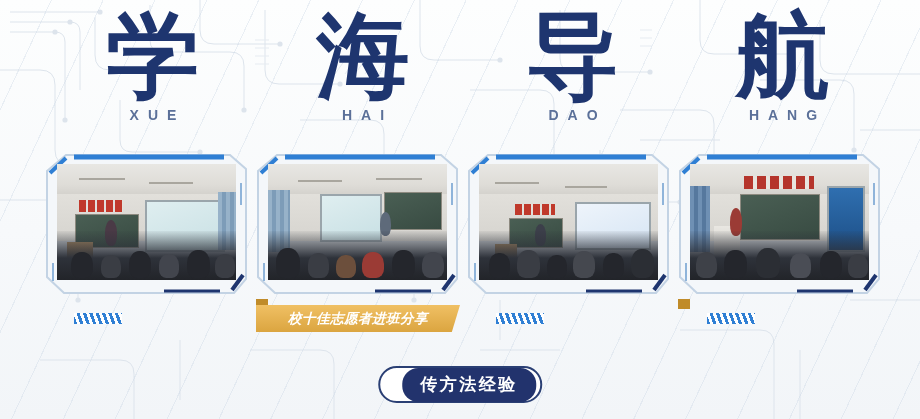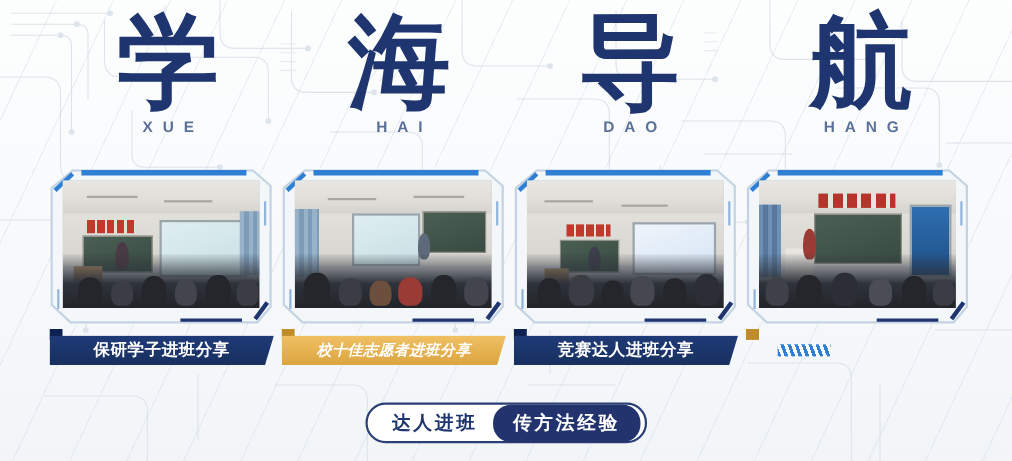--- a/index.html
+++ b/index.html
@@ -393,26 +393,20 @@
           <div class="ph-audience"></div>
           <div class="ph-head" style="left:14px;width:22px;height:26px;"></div>
           <div class="ph-head" style="left:44px;width:20px;height:23px;background:#3a3d44;"></div>
           <div class="ph-head" style="left:72px;width:22px;height:27px;"></div>
           <div class="ph-head" style="left:102px;width:20px;height:24px;background:#42454d;"></div>
           <div class="ph-head" style="left:130px;width:23px;height:28px;"></div>
           <div class="ph-head" style="left:158px;width:20px;height:24px;background:#3a3d44;"></div>
         </div>
       </div>
       <div class="stripes"></div>
-      <div class="ribbon">
-        <div class="ribbon-fold"></div>
-        <div class="ribbon-body navy">
-          <span class="ribbon-text">保研学子进班分享</span>
-        </div>
-      </div>
     </div>
 
     <div class="card">
       <div class="frame">
         <svg width="205" height="145" viewBox="0 0 205 145" xmlns="http://www.w3.org/2000/svg">
           <path d="M22 2 H186 L202 16 V126 L190 140 H20 L3 124 V18 Z" fill="#f4f7fa" stroke="#c3d3e4" stroke-width="2"></path>
           <path d="M30 4 H180" stroke="#2f7fd4" stroke-width="5" fill="none"></path>
           <path d="M6 20 L22 5" stroke="#2f7fd4" stroke-width="4" fill="none"></path>
           <path d="M199 122 L188 137" stroke="#1e356f" stroke-width="4" fill="none"></path>
           <path d="M9 110 V128" stroke="#8fb4da" stroke-width="2" fill="none"></path>
@@ -474,26 +468,20 @@
           <div class="ph-audience"></div>
           <div class="ph-head" style="left:10px;width:21px;height:25px;"></div>
           <div class="ph-head" style="left:38px;width:23px;height:28px;background:#3a3d44;"></div>
           <div class="ph-head" style="left:68px;width:20px;height:23px;"></div>
           <div class="ph-head" style="left:94px;width:22px;height:27px;background:#45484f;"></div>
           <div class="ph-head" style="left:124px;width:21px;height:25px;"></div>
           <div class="ph-head" style="left:152px;width:23px;height:29px;background:#2b2e34;"></div>
         </div>
       </div>
       <div class="stripes"></div>
-      <div class="ribbon">
-        <div class="ribbon-fold"></div>
-        <div class="ribbon-body navy">
-          <span class="ribbon-text">竞赛达人进班分享</span>
-        </div>
-      </div>
     </div>
 
     <div class="card">
       <div class="frame">
         <svg width="205" height="145" viewBox="0 0 205 145" xmlns="http://www.w3.org/2000/svg">
           <path d="M22 2 H186 L202 16 V126 L190 140 H20 L3 124 V18 Z" fill="#f4f7fa" stroke="#c3d3e4" stroke-width="2"></path>
           <path d="M30 4 H180" stroke="#2f7fd4" stroke-width="5" fill="none"></path>
           <path d="M6 20 L22 5" stroke="#2f7fd4" stroke-width="4" fill="none"></path>
           <path d="M199 122 L188 137" stroke="#1e356f" stroke-width="4" fill="none"></path>
           <path d="M9 110 V128" stroke="#8fb4da" stroke-width="2" fill="none"></path>
@@ -522,17 +510,16 @@
       </div>
       <div class="stripes"></div>
       <div class="ribbon">
         <div class="ribbon-fold" style="background:#c08b29;"></div>
       </div>
     </div>
 
   </div>
 
   <div id="bottom-banner">
-    <span id="bottom-left-text">达人进班</span>
     <span id="bottom-right-pill">传方法经验</span>
   </div>
 
 </div>
 
 </body></html>

